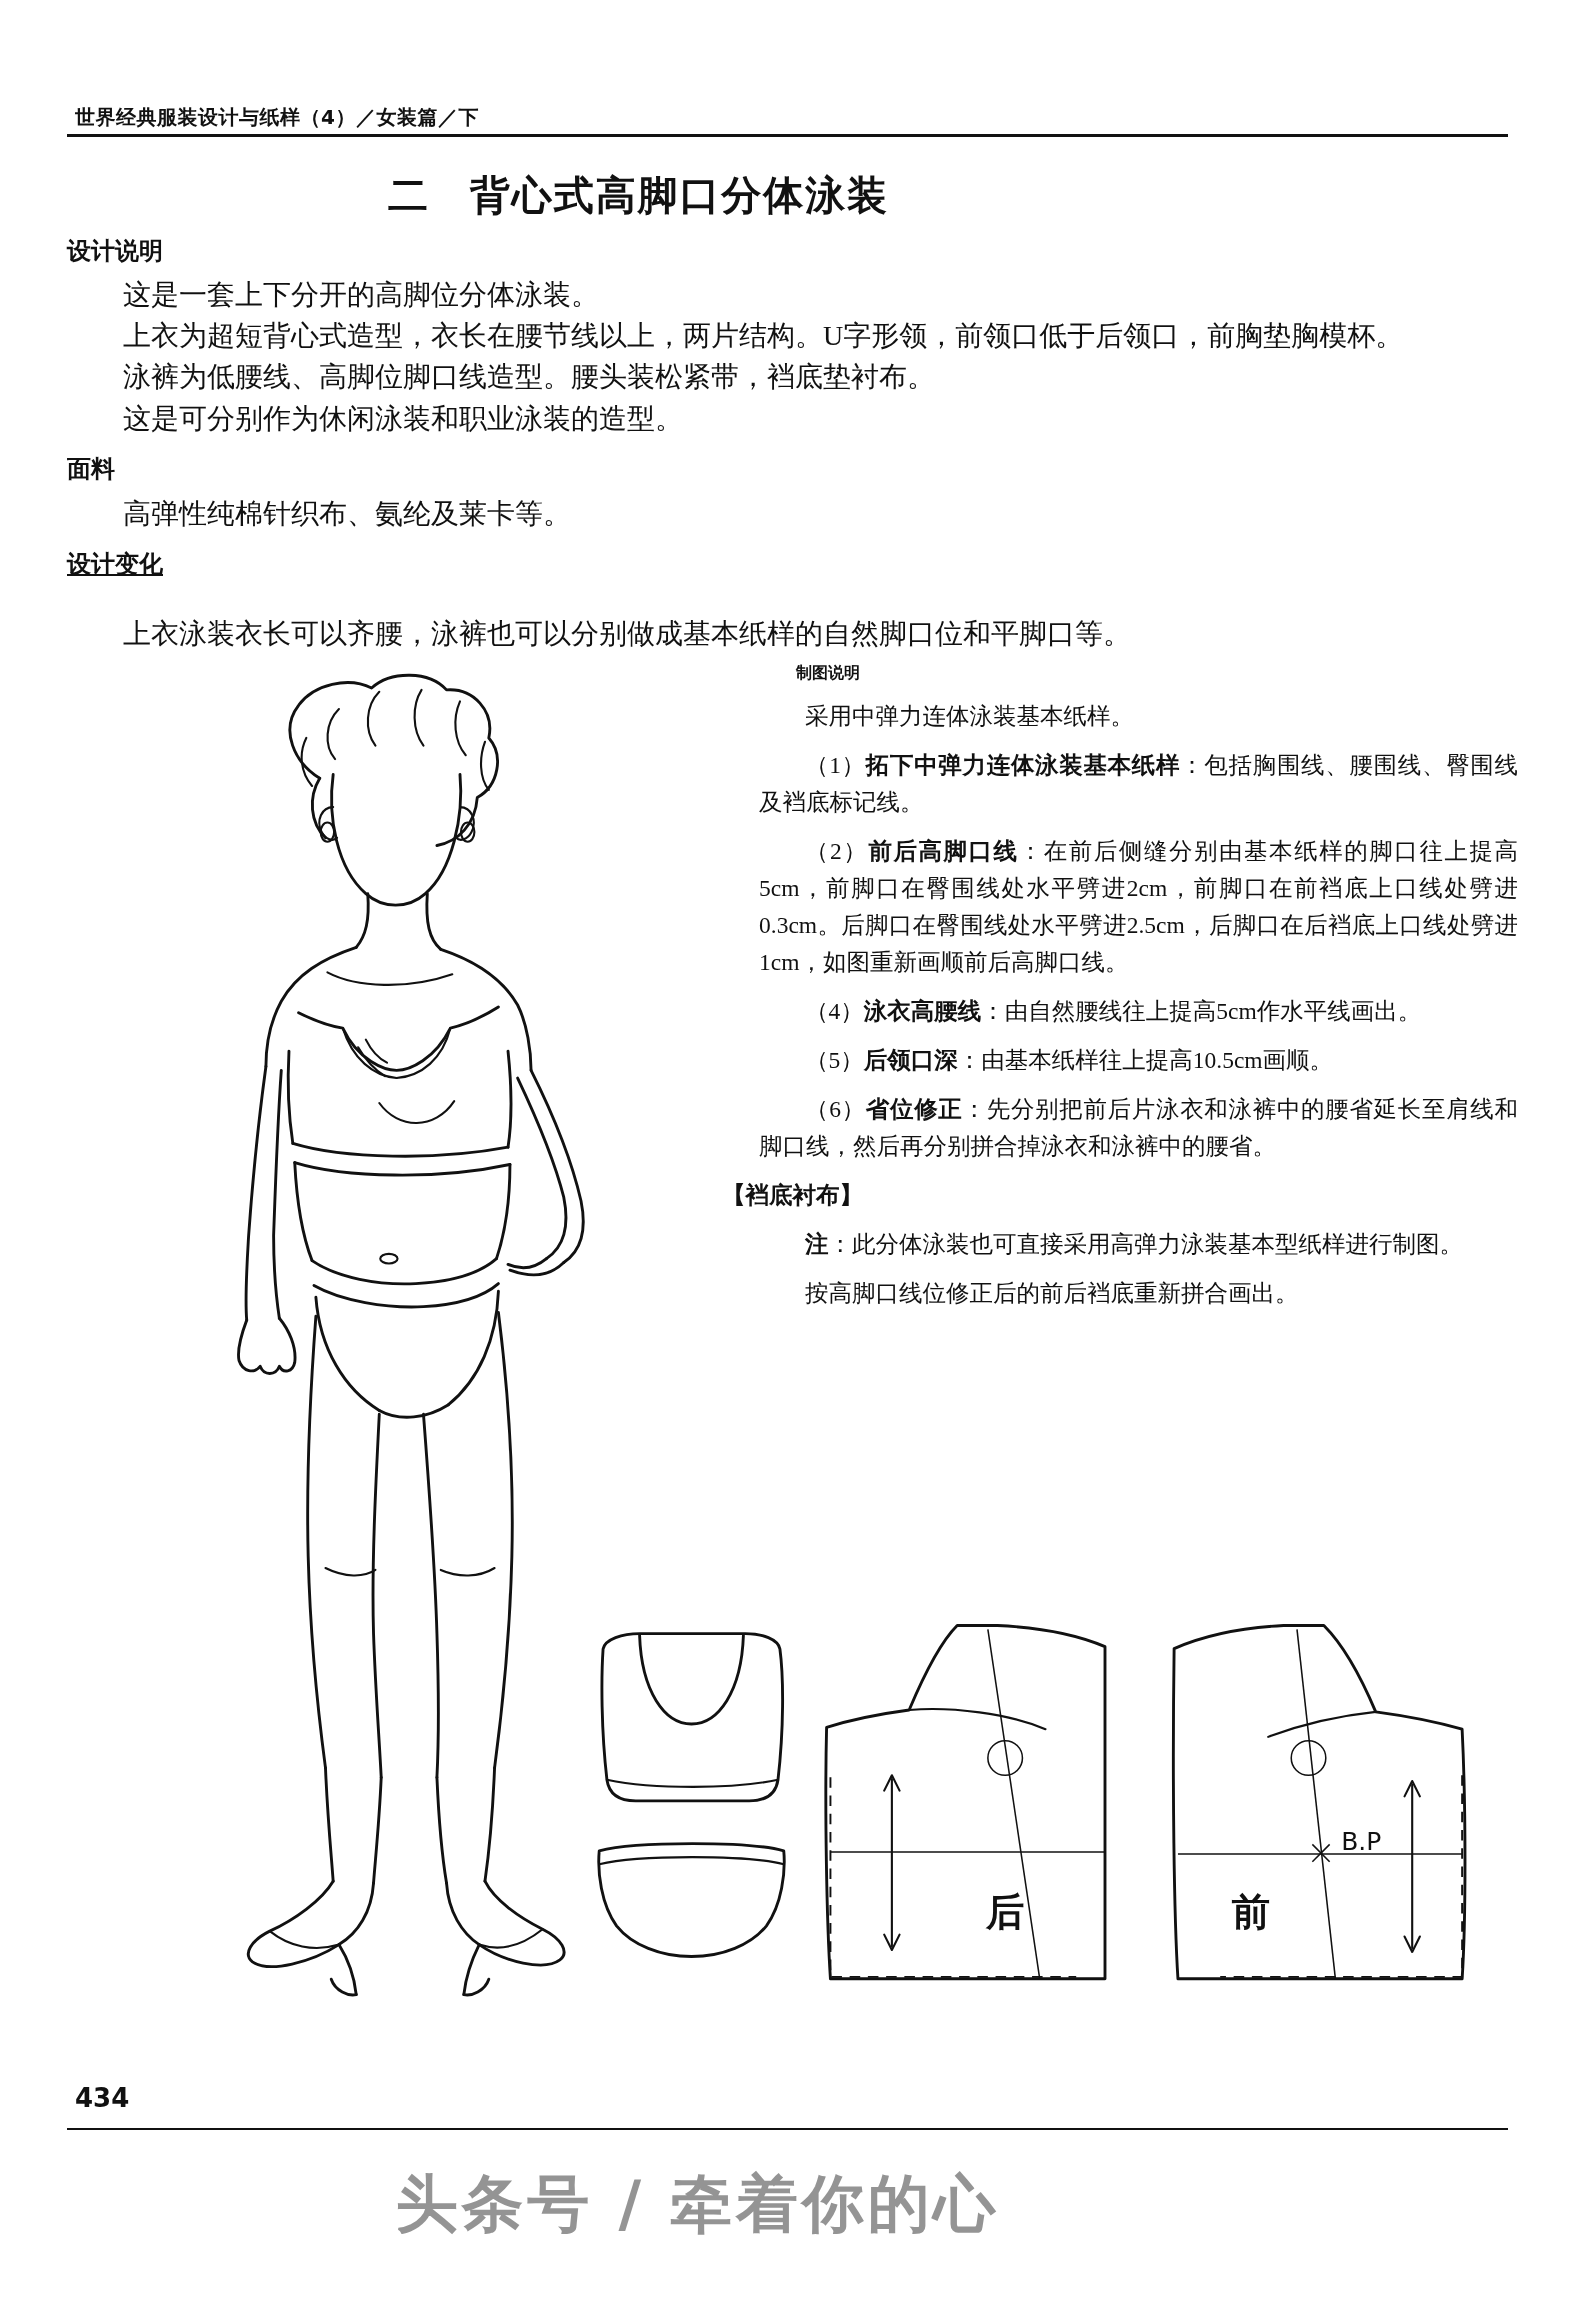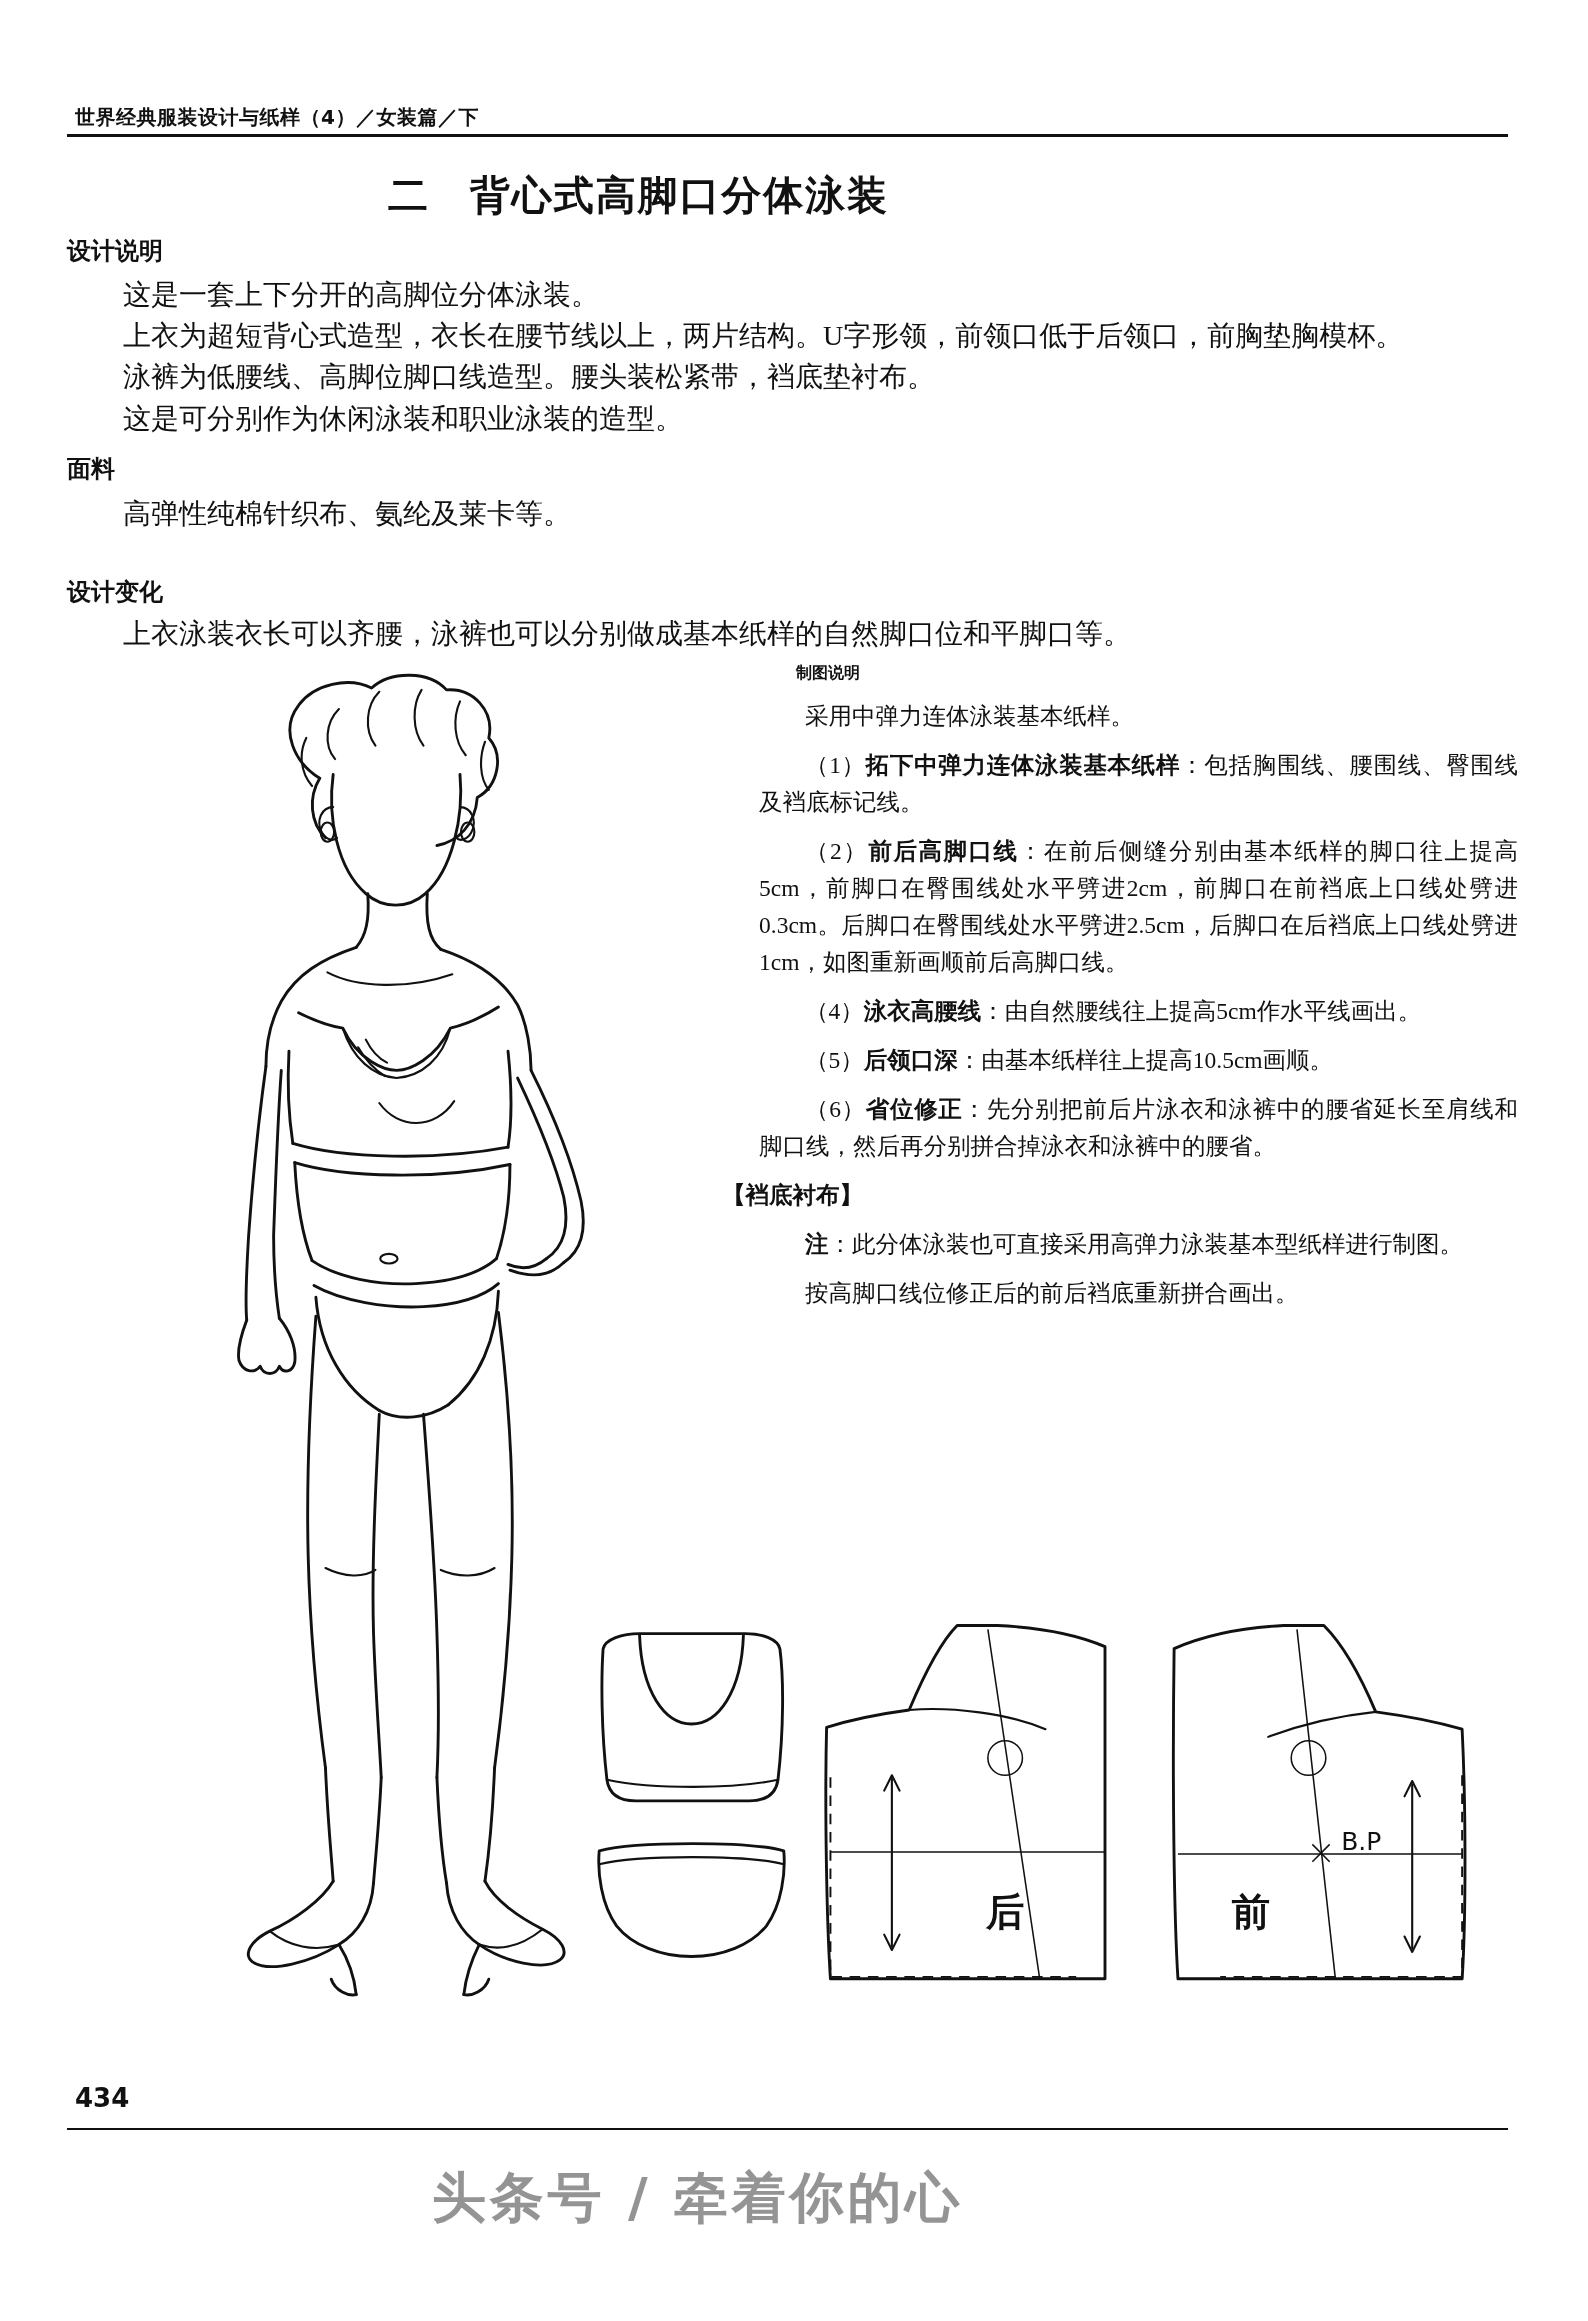--- a/index.html
+++ b/index.html
@@ -145,21 +145,21 @@
     height: 1.9px;
     background: #111;
   }
   .watermark {
     position: absolute;
     left: 0;
     top: 2162px;
     width: 1395px;
     text-align: center;
     font-family: "DejaVu Sans", "Liberation Sans", sans-serif;
-    font-size: 54px;
+    font-size: 62px;
     font-weight: bold;
     color: rgba(60,60,60,0.55);
     letter-spacing: 3.8px;
     white-space: nowrap;
   }
   svg { display: block; }
   .ln { fill: none; stroke: #111; stroke-width: 3; stroke-linecap: round; stroke-linejoin: round; }
   .ln2 { fill: none; stroke: #111; stroke-width: 2.2; stroke-linecap: round; stroke-linejoin: round; }
   .lnthin { fill: none; stroke: #111; stroke-width: 1.6; }
   .dash { fill: none; stroke: #111; stroke-width: 2; stroke-dasharray: 11 8; }
@@ -190,21 +190,21 @@
   <div class="left-col">
     <div class="sec-head" style="top:235px;">设计说明</div>
     <div class="body-line" style="top:278px;">这是一套上下分开的高脚位分体泳装。</div>
     <div class="body-line" style="top:319px;">上衣为超短背心式造型，衣长在腰节线以上，两片结构。U字形领，前领口低于后领口，前胸垫胸模杯。</div>
     <div class="body-line" style="top:360px;">泳裤为低腰线、高脚位脚口线造型。腰头装松紧带，裆底垫衬布。</div>
     <div class="body-line" style="top:402px;">这是可分别作为休闲泳装和职业泳装的造型。</div>
 
     <div class="sec-head" style="top:453px;">面料</div>
     <div class="body-line" style="top:497px;">高弹性纯棉针织布、氨纶及莱卡等。</div>
 
-    <div class="sec-head" style="top:576px;">设计变化</div>
+    <div class="sec-head" style="top:548px;text-decoration:underline;">设计变化</div>
     <div class="body-line" style="top:617px;">上衣泳装衣长可以齐腰，泳裤也可以分别做成基本纸样的自然脚口位和平脚口等。</div>
   </div>
 
   <div class="right-col">
     <h3>制图说明</h3>
     <p class="ind">采用中弹力连体泳装基本纸样。</p>
 
     <p class="ind"><span>（1）</span><b>拓下中弹力连体泳装基本纸样</b><span>：包括胸围线、腰围线、臀围线及裆底标记线。</span></p>
 
     <p class="ind"><span>（2）</span><b>前后高脚口线</b><span>：在前后侧缝分别由基本纸样的脚口往上提高5cm，前脚口在臀围线处水平劈进2cm，前脚口在前裆底上口线处劈进0.3cm。后脚口在臀围线处水平劈进2.5cm，后脚口在后裆底上口线处劈进1cm，如图重新画顺前后高脚口线。</span></p>

